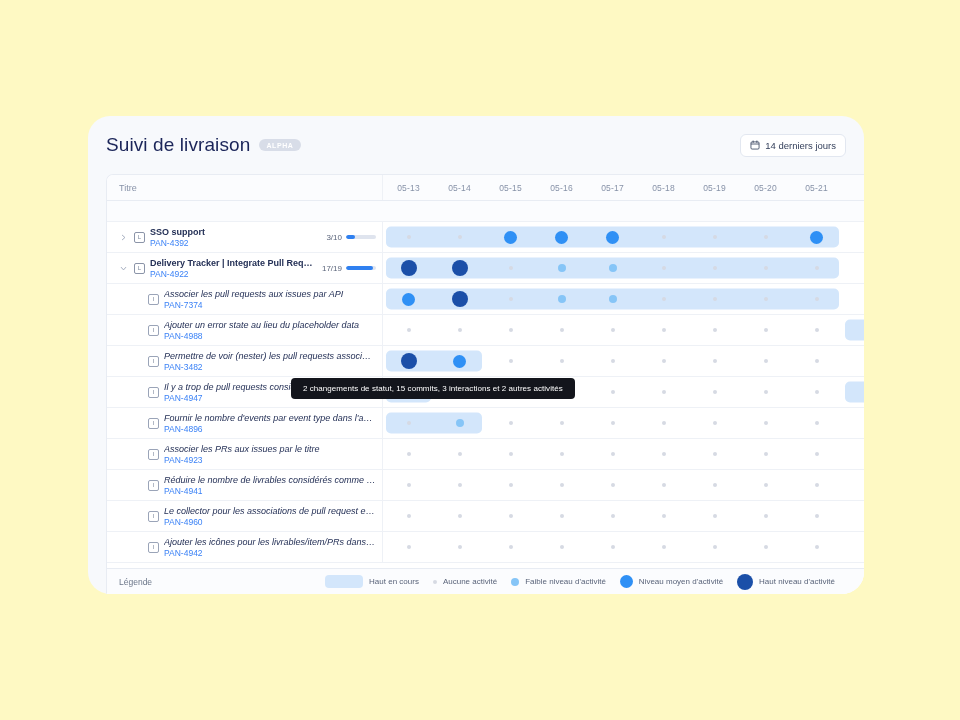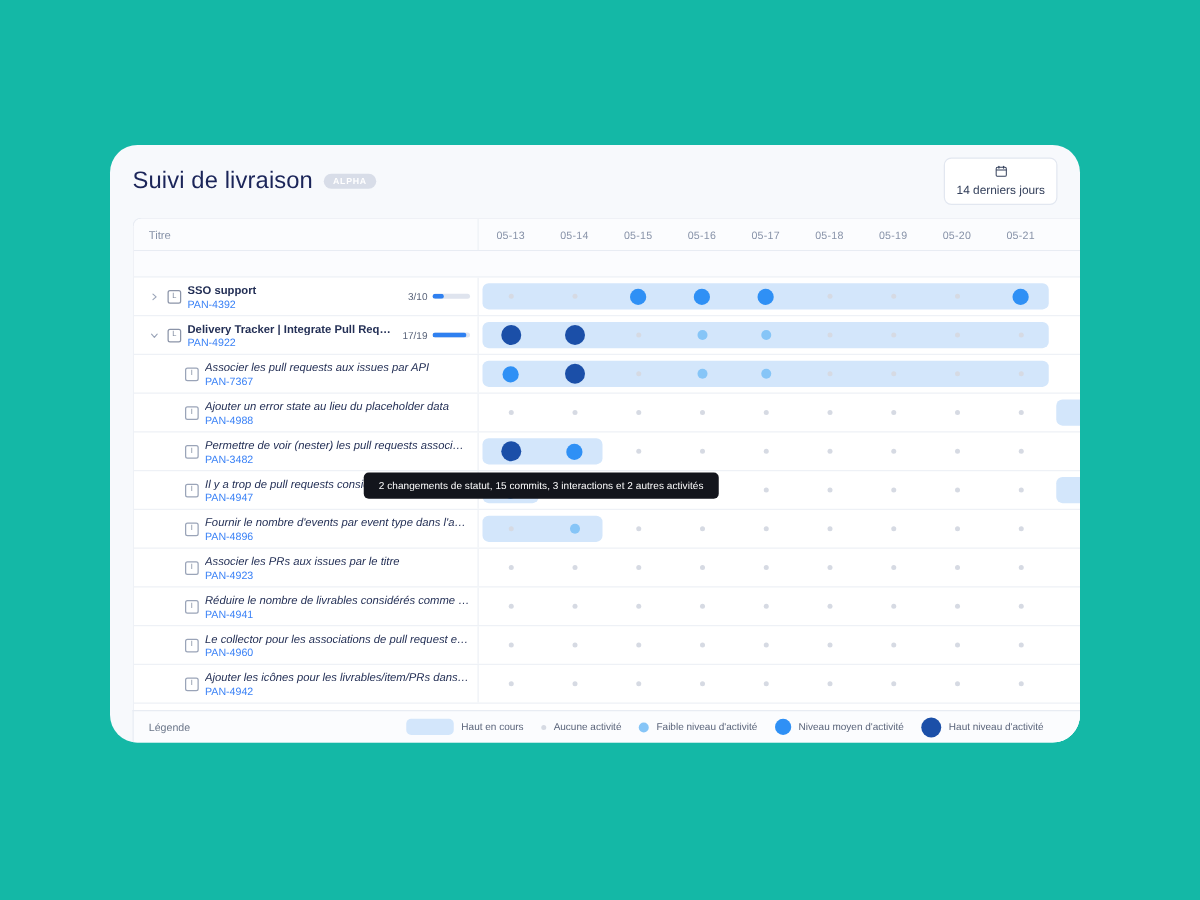--- a/index.html
+++ b/index.html
@@ -5,21 +5,21 @@
   * { box-sizing: border-box; margin: 0; padding: 0; }
   html, body {
     width: 960px; height: 720px;
     background: #000000;
     font-family: "Liberation Sans", sans-serif;
     overflow: hidden;
   }
   .stage {
     position: relative;
     width: 960px; height: 720px;
-    background: #14b8a6;
+    background: #fef9c3;
   }
   .card {
     position: absolute;
     left: 88px; top: 116px;
     width: 776px; height: 478px;
     background: #f7f9fc;
     border-radius: 22px;
     overflow: hidden;
   }
   
@@ -41,29 +41,28 @@
     color: #ffffff;
     font-size: 7px;
     font-weight: 700;
     letter-spacing: .6px;
     padding: 3px 7px 2px;
     border-radius: 9px;
     line-height: 1;
   }
   .date-btn {
     margin-left: auto;
-    display: flex; align-items: center; gap: 5px;
+    display: flex; gap: 5px;
     background: #ffffff;
     border: 1px solid #e2e7f0;
     border-radius: 6px;
     padding: 5px 9px;
     font-size: 9.5px;
     color: #35415c;
     cursor: pointer;
-    flex-direction: column;
   }
   .date-btn svg { display: block; }
 
   
   .table-wrap {
     position: absolute;
     left: 18px; top: 58px; right: 0; bottom: 0;
     background: #ffffff;
     border: 1px solid #e8ecf3;
     border-right: none;
@@ -340,21 +339,21 @@
                 </div>
               </div>
             </div>
           </div>
           <div class="row item-row row-sub">
             <div class="col-title">
               <div class="indent"></div>
               <div class="type-icon">I</div>
               <div class="txt-col">
                 <div class="item-name">Associer les pull requests aux issues par API</div>
-                <div class="item-key">PAN-7367</div>
+                <div class="item-key">PAN-7374</div>
               </div>
             </div>
             <div class="col-grid">
               <div class="bar" style="left: 3px; width: 453px;"></div>
               <div class="cells">
                 <div class="cell">
                   <div class="dot mid"></div>
                 </div>
                 <div class="cell">
                   <div class="dot high"></div>

